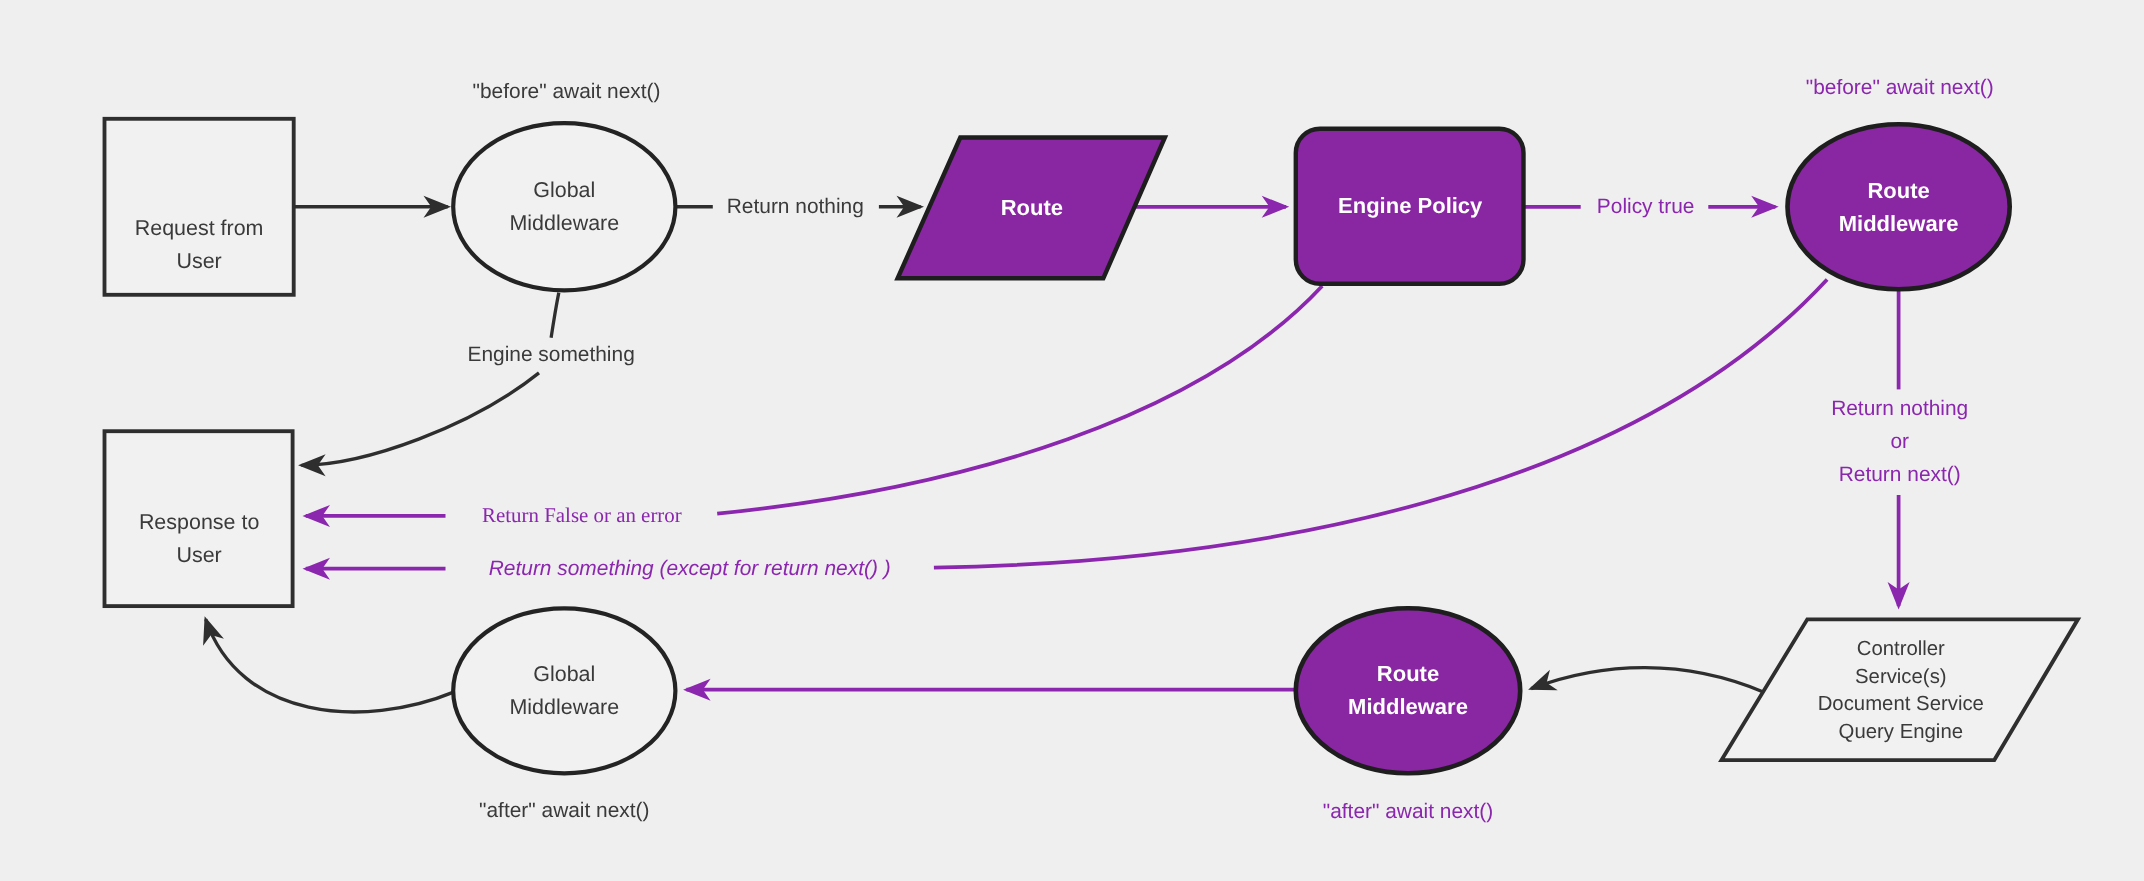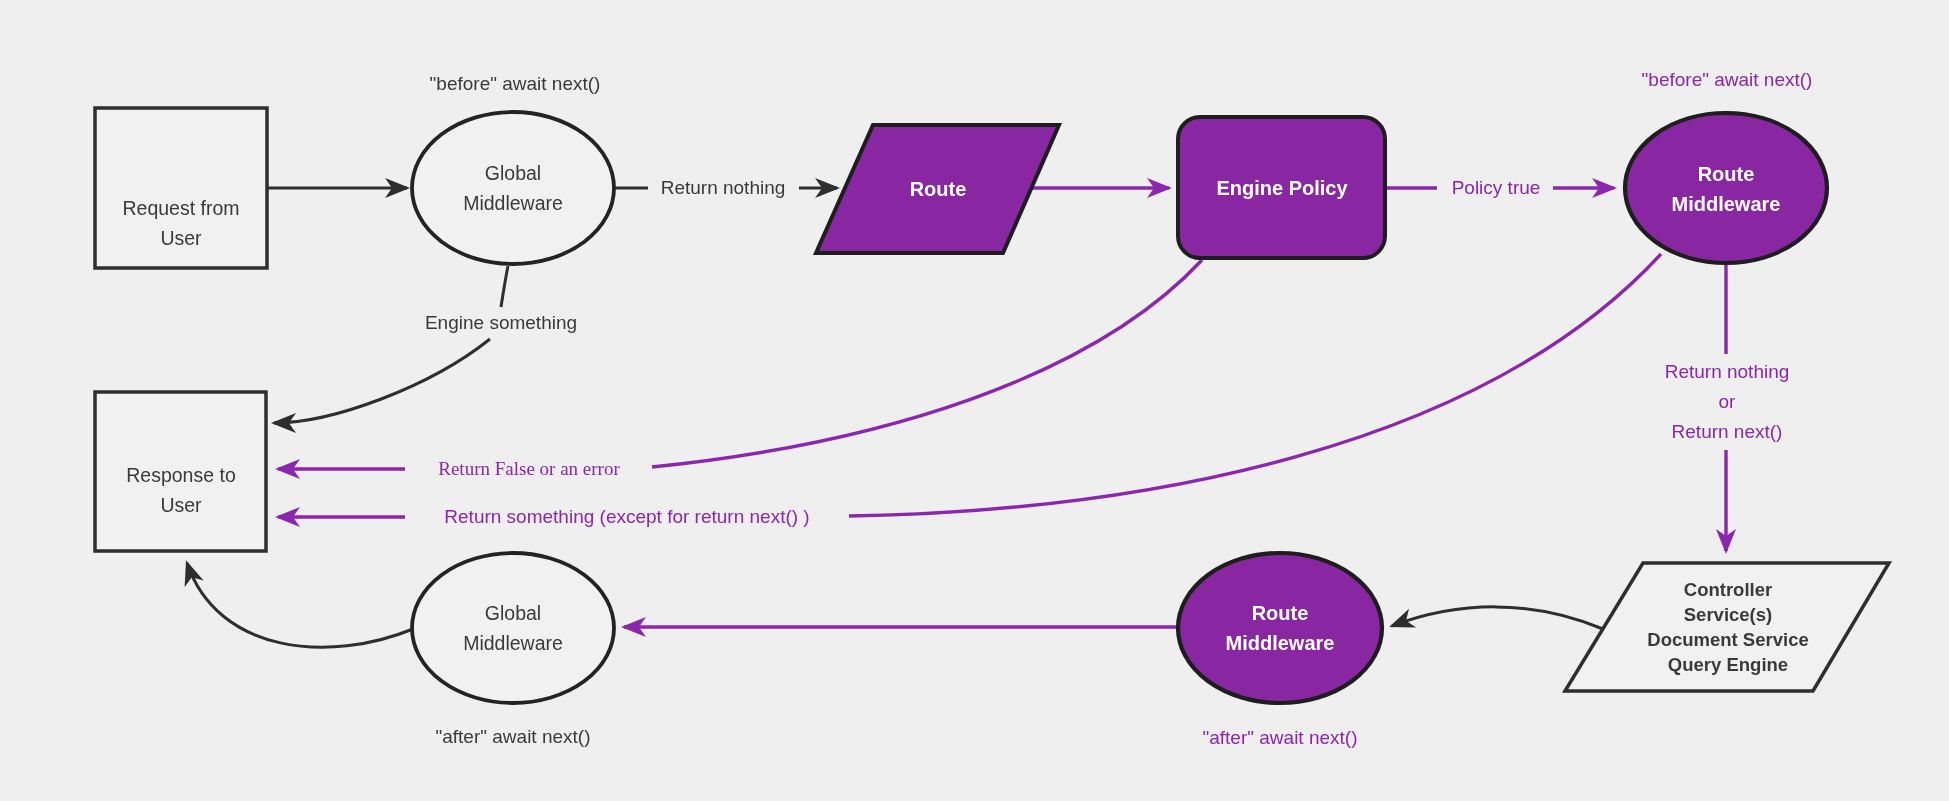--- a/index.html
+++ b/index.html
@@ -10,21 +10,21 @@
   }
   .stage svg{position:absolute;left:0;top:0;}
   .lbl{
     position:absolute;transform:translate(-50%,-50%);
     white-space:pre-line;text-align:center;line-height:1.55;
     font-size:19px;color:#3a3a3a;pointer-events:none;
   }
   .lbl.node{font-size:19.5px;}
   .lbl.on-purple{color:#ffffff;font-weight:bold;font-size:20px;line-height:1.5;}
   .lbl.purple{color:#8b26ae;}
-  .lbl.small{font-size:18.5px;line-height:1.36;font-weight:bold;}
+  .lbl.small{font-size:18.5px;line-height:1.36;}
   .lbl.spread{line-height:1.58;}
 </style>
 </head>
 <body>
 
 <div class="stage">
 
   <svg width="1949" height="801" viewBox="0 0 1949 801">
     <defs>
       <marker id="ab" markerUnits="userSpaceOnUse" markerWidth="27" markerHeight="24" refX="23" refY="12" orient="auto">
@@ -86,17 +86,17 @@
 
   <div class="lbl" style="left:515px;top:84px;">"before" await next()</div>
   <div class="lbl purple" style="left:1727px;top:80px;">"before" await next()</div>
   <div class="lbl" style="left:723px;top:188px;">Return nothing</div>
   <div class="lbl purple" style="left:1496px;top:188px;">Policy true</div>
   <div class="lbl" style="left:501px;top:323px;">Engine something</div>
   <div class="lbl purple spread" style="left:1727px;top:402px;">Return nothing
 or
 Return next()</div>
   <div class="lbl purple" style="left:529px;top:469px;font-family:Liberation Serif, serif;">Return False or an error</div>
-  <div class="lbl purple" style="left:627px;top:517px;">Return something (except for return next() )</div>
+  <div class="lbl purple" style="left:627px;top:517px;font-style:italic;">Return something (except for return next() )</div>
   <div class="lbl purple" style="left:1280px;top:738px;">"after" await next()</div>
   <div class="lbl" style="left:513px;top:737px;">"after" await next()</div>
 
 </div>
 
 </body></html>

